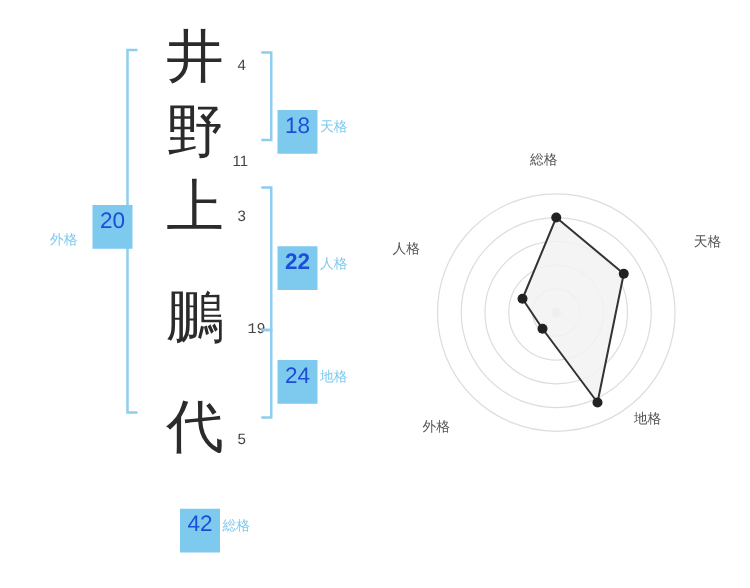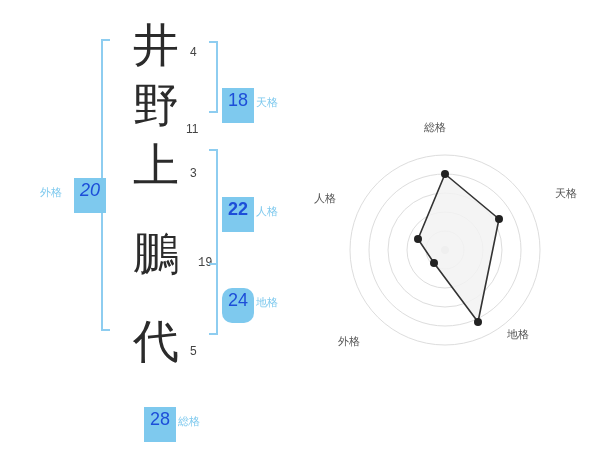--- a/index.html
+++ b/index.html
@@ -111,27 +111,27 @@
 
       <path d="M 209 264 L 217 264 L 217 334 L 209 334" fill="none" stroke="#8ecdf0" stroke-width="2"></path>
     </svg>
 
     <div class="badge" style="left:222px; top:88px;">18</div>
     <div class="badge-label" style="left:256px; top:97px;">天格</div>
 
     <div class="badge" style="left:222px; top:197px;font-weight:bold;">22</div>
     <div class="badge-label" style="left:256px; top:206px;">人格</div>
 
-    <div class="badge" style="left:222px; top:288px;border-radius:10px;">24</div>
+    <div class="badge" style="left:222px; top:288px;">24</div>
     <div class="badge-label" style="left:256px; top:297px;">地格</div>
 
-    <div class="badge" style="left:74px; top:178px;font-style:italic;">20</div>
+    <div class="badge" style="left:74px; top:164px;">20</div>
     <div class="badge-label" style="left:40px; top:187px;">外格</div>
 
-    <div class="badge" style="left:144px; top:407px;">28</div>
+    <div class="badge" style="left:144px; top:407px;">42</div>
     <div class="badge-label" style="left:178px; top:416px;">総格</div>
   </div>
 
   <div class="chart-panel">
     <svg width="300" height="470" viewBox="0 0 300 470">
       <g>
         <circle cx="145" cy="250" r="95" fill="none" stroke="#dddddd" stroke-width="1"></circle>
         <circle cx="145" cy="250" r="76" fill="none" stroke="#dddddd" stroke-width="1"></circle>
         <circle cx="145" cy="250" r="57" fill="none" stroke="#dddddd" stroke-width="1"></circle>
         <circle cx="145" cy="250" r="38" fill="none" stroke="#dddddd" stroke-width="1"></circle>

